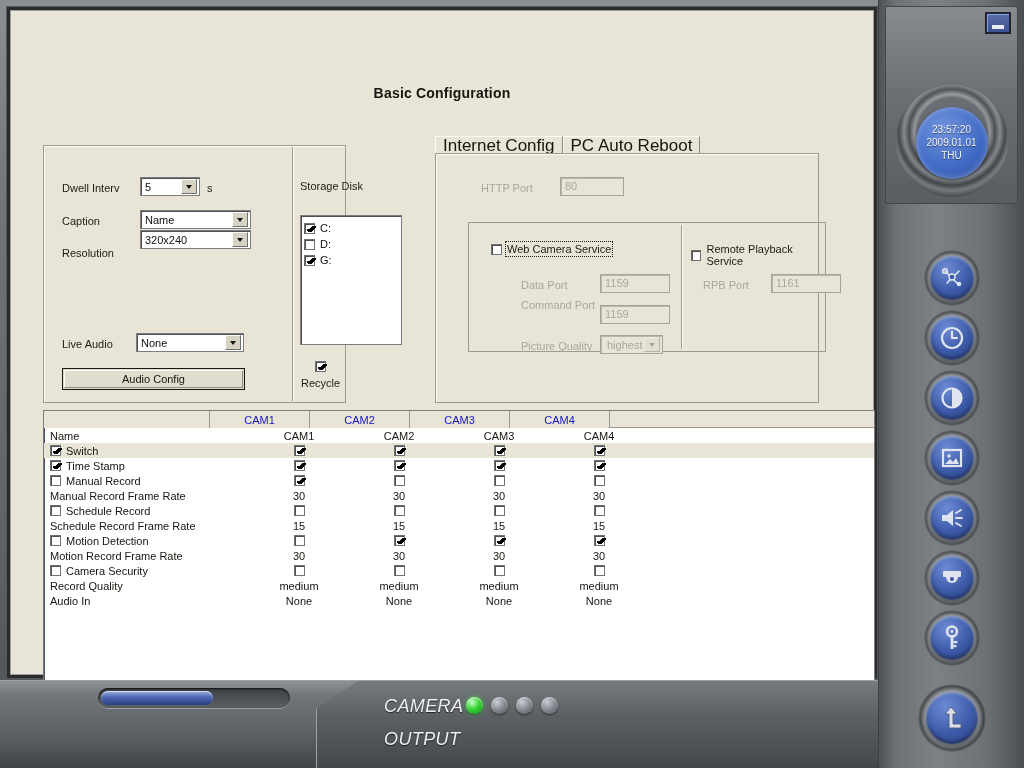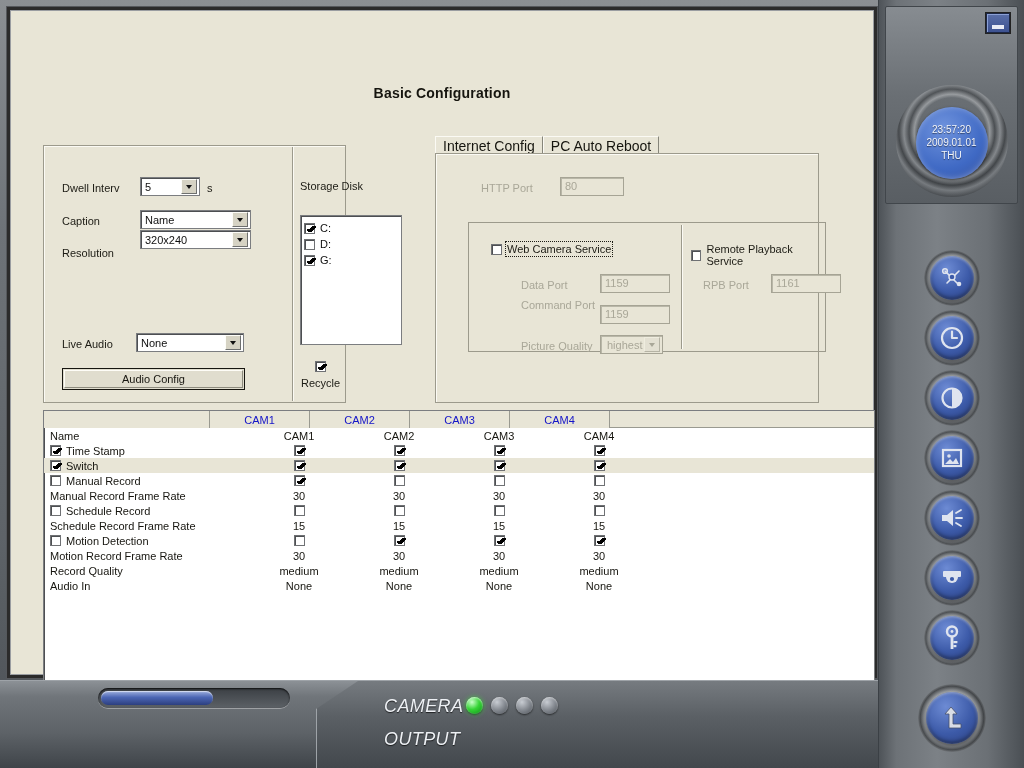--- a/index.html
+++ b/index.html
@@ -155,21 +155,21 @@
 
   
   #right-group { left: 418px; top: 136px; width: 384px; height: 250px; }
   #tabstrip {
     position: absolute; left: 418px; top: 119px; height: 18px;
     display: flex; align-items: flex-end;
   }
   .tab {
     height: 18px; padding: 0 7px;
     display: flex; align-items: center;
-    font-size: 14px; color: #16150f;
+    font-size: 17px; color: #16150f;
     background: #e8e5d6;
     border-top: 1px solid #fbfaf4;
     border-left: 1px solid #fbfaf4;
     border-right: 1px solid #86857a;
   }
   .tab.active { font-weight: normal; }
 
   #svc-group {
     position: absolute; left: 32px; top: 68px; width: 358px; height: 130px;
     border: 1px solid #9c9a8c;
@@ -463,42 +463,42 @@
         <div id="cam-body">
             <div class="trow">
               <div class="label-cell">
                 <span>Name</span>
               </div>
               <div class="vcell">CAM1</div>
               <div class="vcell">CAM2</div>
               <div class="vcell">CAM3</div>
               <div class="vcell">CAM4</div>
             </div>
-            <div class="trow">
-              <div class="label-cell indent">
-                <span class="cb checked"></span>
-                <span>Time Stamp</span>
-              </div>
-              <div class="vcell">
-                <span class="cb checked"></span>
-              </div>
-              <div class="vcell">
-                <span class="cb checked"></span>
-              </div>
-              <div class="vcell">
-                <span class="cb checked"></span>
-              </div>
-              <div class="vcell">
-                <span class="cb checked"></span>
-              </div>
-            </div>
             <div class="trow selected">
               <div class="label-cell indent">
                 <span class="cb checked"></span>
                 <span>Switch</span>
+              </div>
+              <div class="vcell">
+                <span class="cb checked"></span>
+              </div>
+              <div class="vcell">
+                <span class="cb checked"></span>
+              </div>
+              <div class="vcell">
+                <span class="cb checked"></span>
+              </div>
+              <div class="vcell">
+                <span class="cb checked"></span>
+              </div>
+            </div>
+            <div class="trow">
+              <div class="label-cell indent">
+                <span class="cb checked"></span>
+                <span>Time Stamp</span>
               </div>
               <div class="vcell">
                 <span class="cb checked"></span>
               </div>
               <div class="vcell">
                 <span class="cb checked"></span>
               </div>
               <div class="vcell">
                 <span class="cb checked"></span>
               </div>
@@ -579,20 +579,38 @@
               </div>
             </div>
             <div class="trow">
               <div class="label-cell">
                 <span>Motion Record Frame Rate</span>
               </div>
               <div class="vcell">30</div>
               <div class="vcell">30</div>
               <div class="vcell">30</div>
               <div class="vcell">30</div>
+            </div>
+            <div class="trow">
+              <div class="label-cell indent">
+                <span class="cb"></span>
+                <span>Camera Security</span>
+              </div>
+              <div class="vcell">
+                <span class="cb"></span>
+              </div>
+              <div class="vcell">
+                <span class="cb"></span>
+              </div>
+              <div class="vcell">
+                <span class="cb"></span>
+              </div>
+              <div class="vcell">
+                <span class="cb"></span>
+              </div>
             </div>
             <div class="trow">
               <div class="label-cell">
                 <span>Record Quality</span>
               </div>
               <div class="vcell">medium</div>
               <div class="vcell">medium</div>
               <div class="vcell">medium</div>
               <div class="vcell">medium</div>
             </div>

